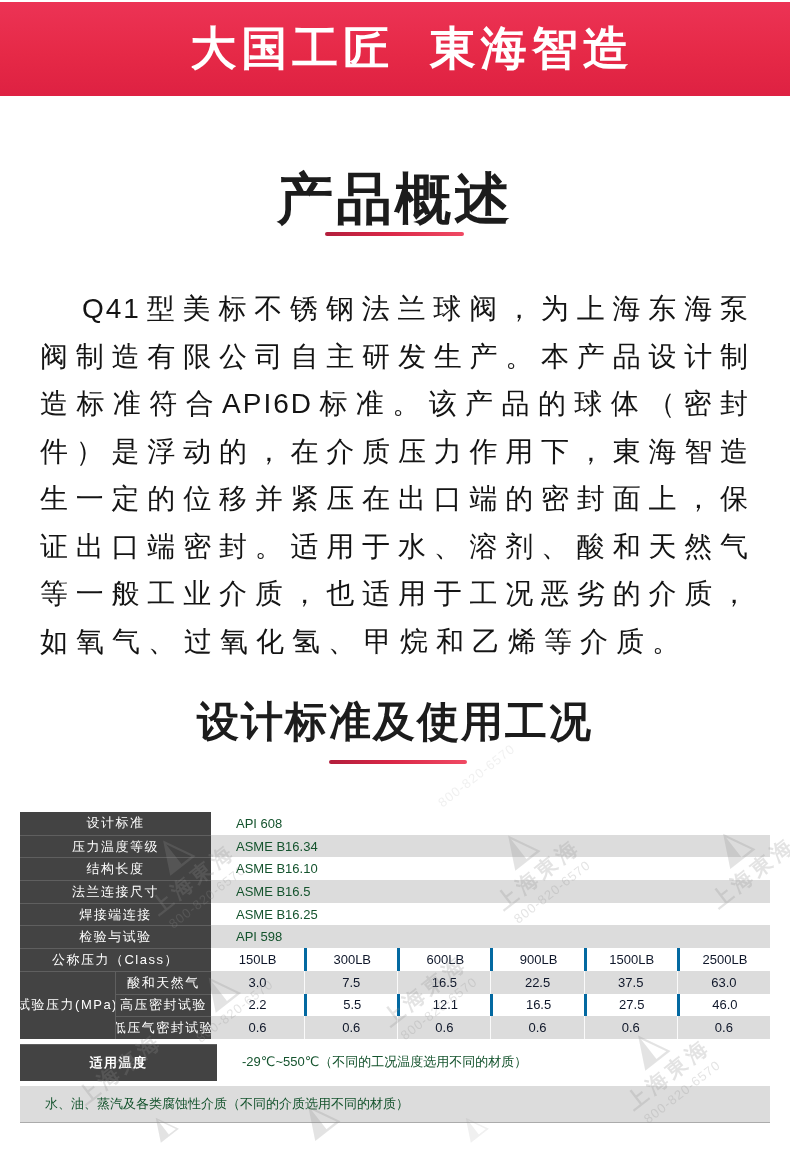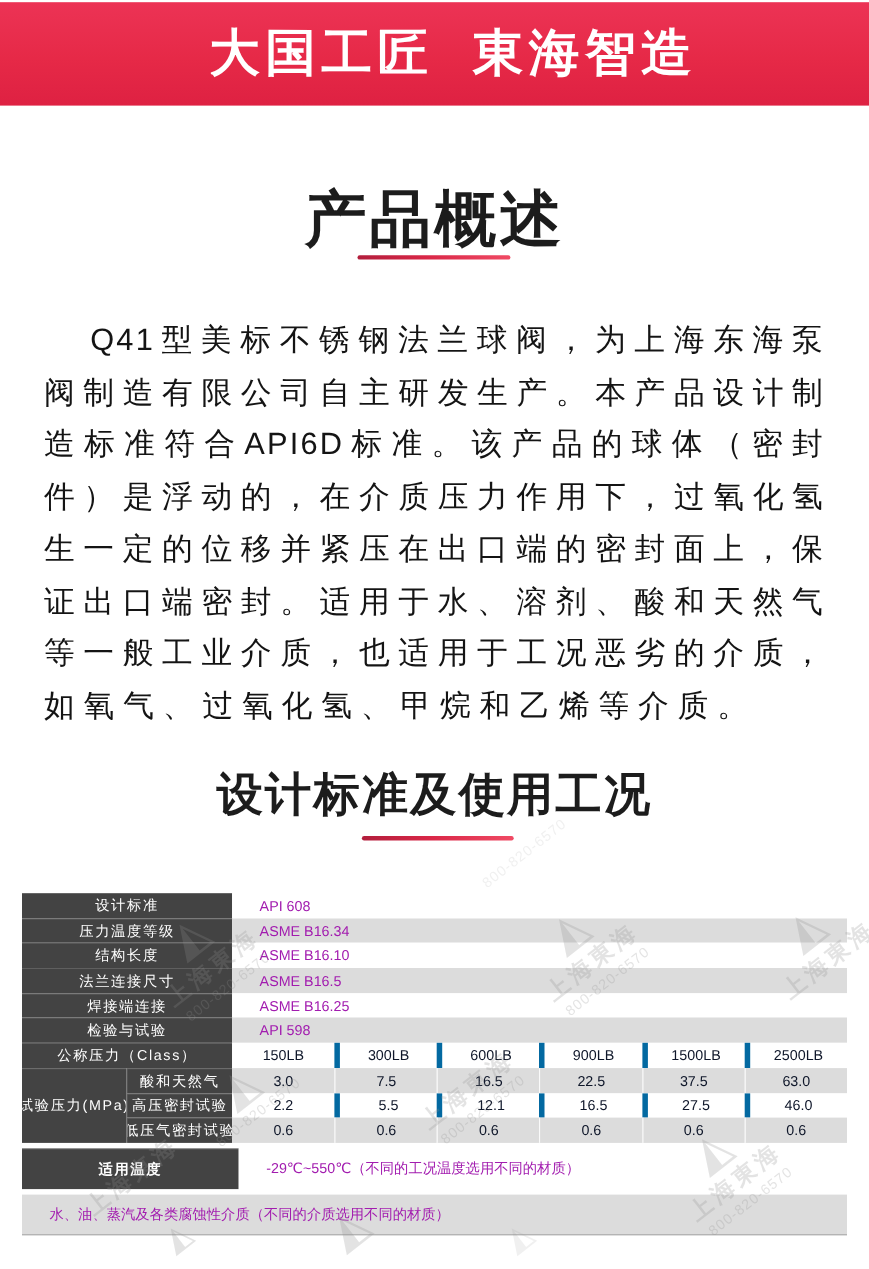--- a/index.html
+++ b/index.html
@@ -55,23 +55,23 @@
     overflow:hidden;white-space:nowrap;
   }
   .head{
     background:#434343;color:#fff;justify-content:center;
     letter-spacing:1.5px;border-top:1px solid rgba(255,255,255,.15);
   }
   .head.first{border-top:none;}
   .head.bl-dark{border-left:1px solid rgba(255,255,255,.15);}
   .bg-w{background:#ffffff;}
   .bg-g{background:#dcdcdc;}
-  .val-l{padding-left:25px;color:#a21caf;}
+  .val-l{padding-left:25px;color:#14532d;}
   .val-c{justify-content:center;color:#0f172a;}
-  .bg-w.bl{border-left:5px solid #0369a1;}
+  .bg-w.bl{border-left:3px solid #0369a1;}
   .bg-g.bl{border-left:1px solid #fafafa;}
   .t-row{display:flex;height:37px;margin-top:5px;}
   .t-row .rh{width:197px;flex:none;font-weight:bold;}
   .t-row .rv{flex:1;}
   .t-row.last-row .rv{border-bottom:1px solid #ababab;}
   
   .wm-layer{position:absolute;left:0;top:0;width:790px;height:1154px;pointer-events:none;}
   .wm{
     position:absolute;display:flex;flex-direction:column;align-items:center;gap:1px;
     transform:rotate(-38deg);color:#8f8f8f;opacity:.24;
@@ -91,21 +91,21 @@
     <span class="banner-title">大国工匠  東海智造</span>
   </div>
 
   <div class="sec-title t1">产品概述</div>
   <div class="title-underline u1"></div>
 
   <div class="para">
     <div class="pline indent">Q41型美标不锈钢法兰球阀，为上海东海泵</div>
     <div class="pline">阀制造有限公司自主研发生产。本产品设计制</div>
     <div class="pline">造标准符合API6D标准。该产品的球体（密封</div>
-    <div class="pline">件）是浮动的，在介质压力作用下，过氧化氢</div>
+    <div class="pline">件）是浮动的，在介质压力作用下，東海智造</div>
     <div class="pline">生一定的位移并紧压在出口端的密封面上，保</div>
     <div class="pline">证出口端密封。适用于水、溶剂、酸和天然气</div>
     <div class="pline">等一般工业介质，也适用于工况恶劣的介质，</div>
     <div class="pline last">如氧气、过氧化氢、甲烷和乙烯等介质。</div>
   </div>
 
   <div class="sec-title t2">设计标准及使用工况</div>
   <div class="title-underline u2"></div>
 
   <div class="spec-table">

